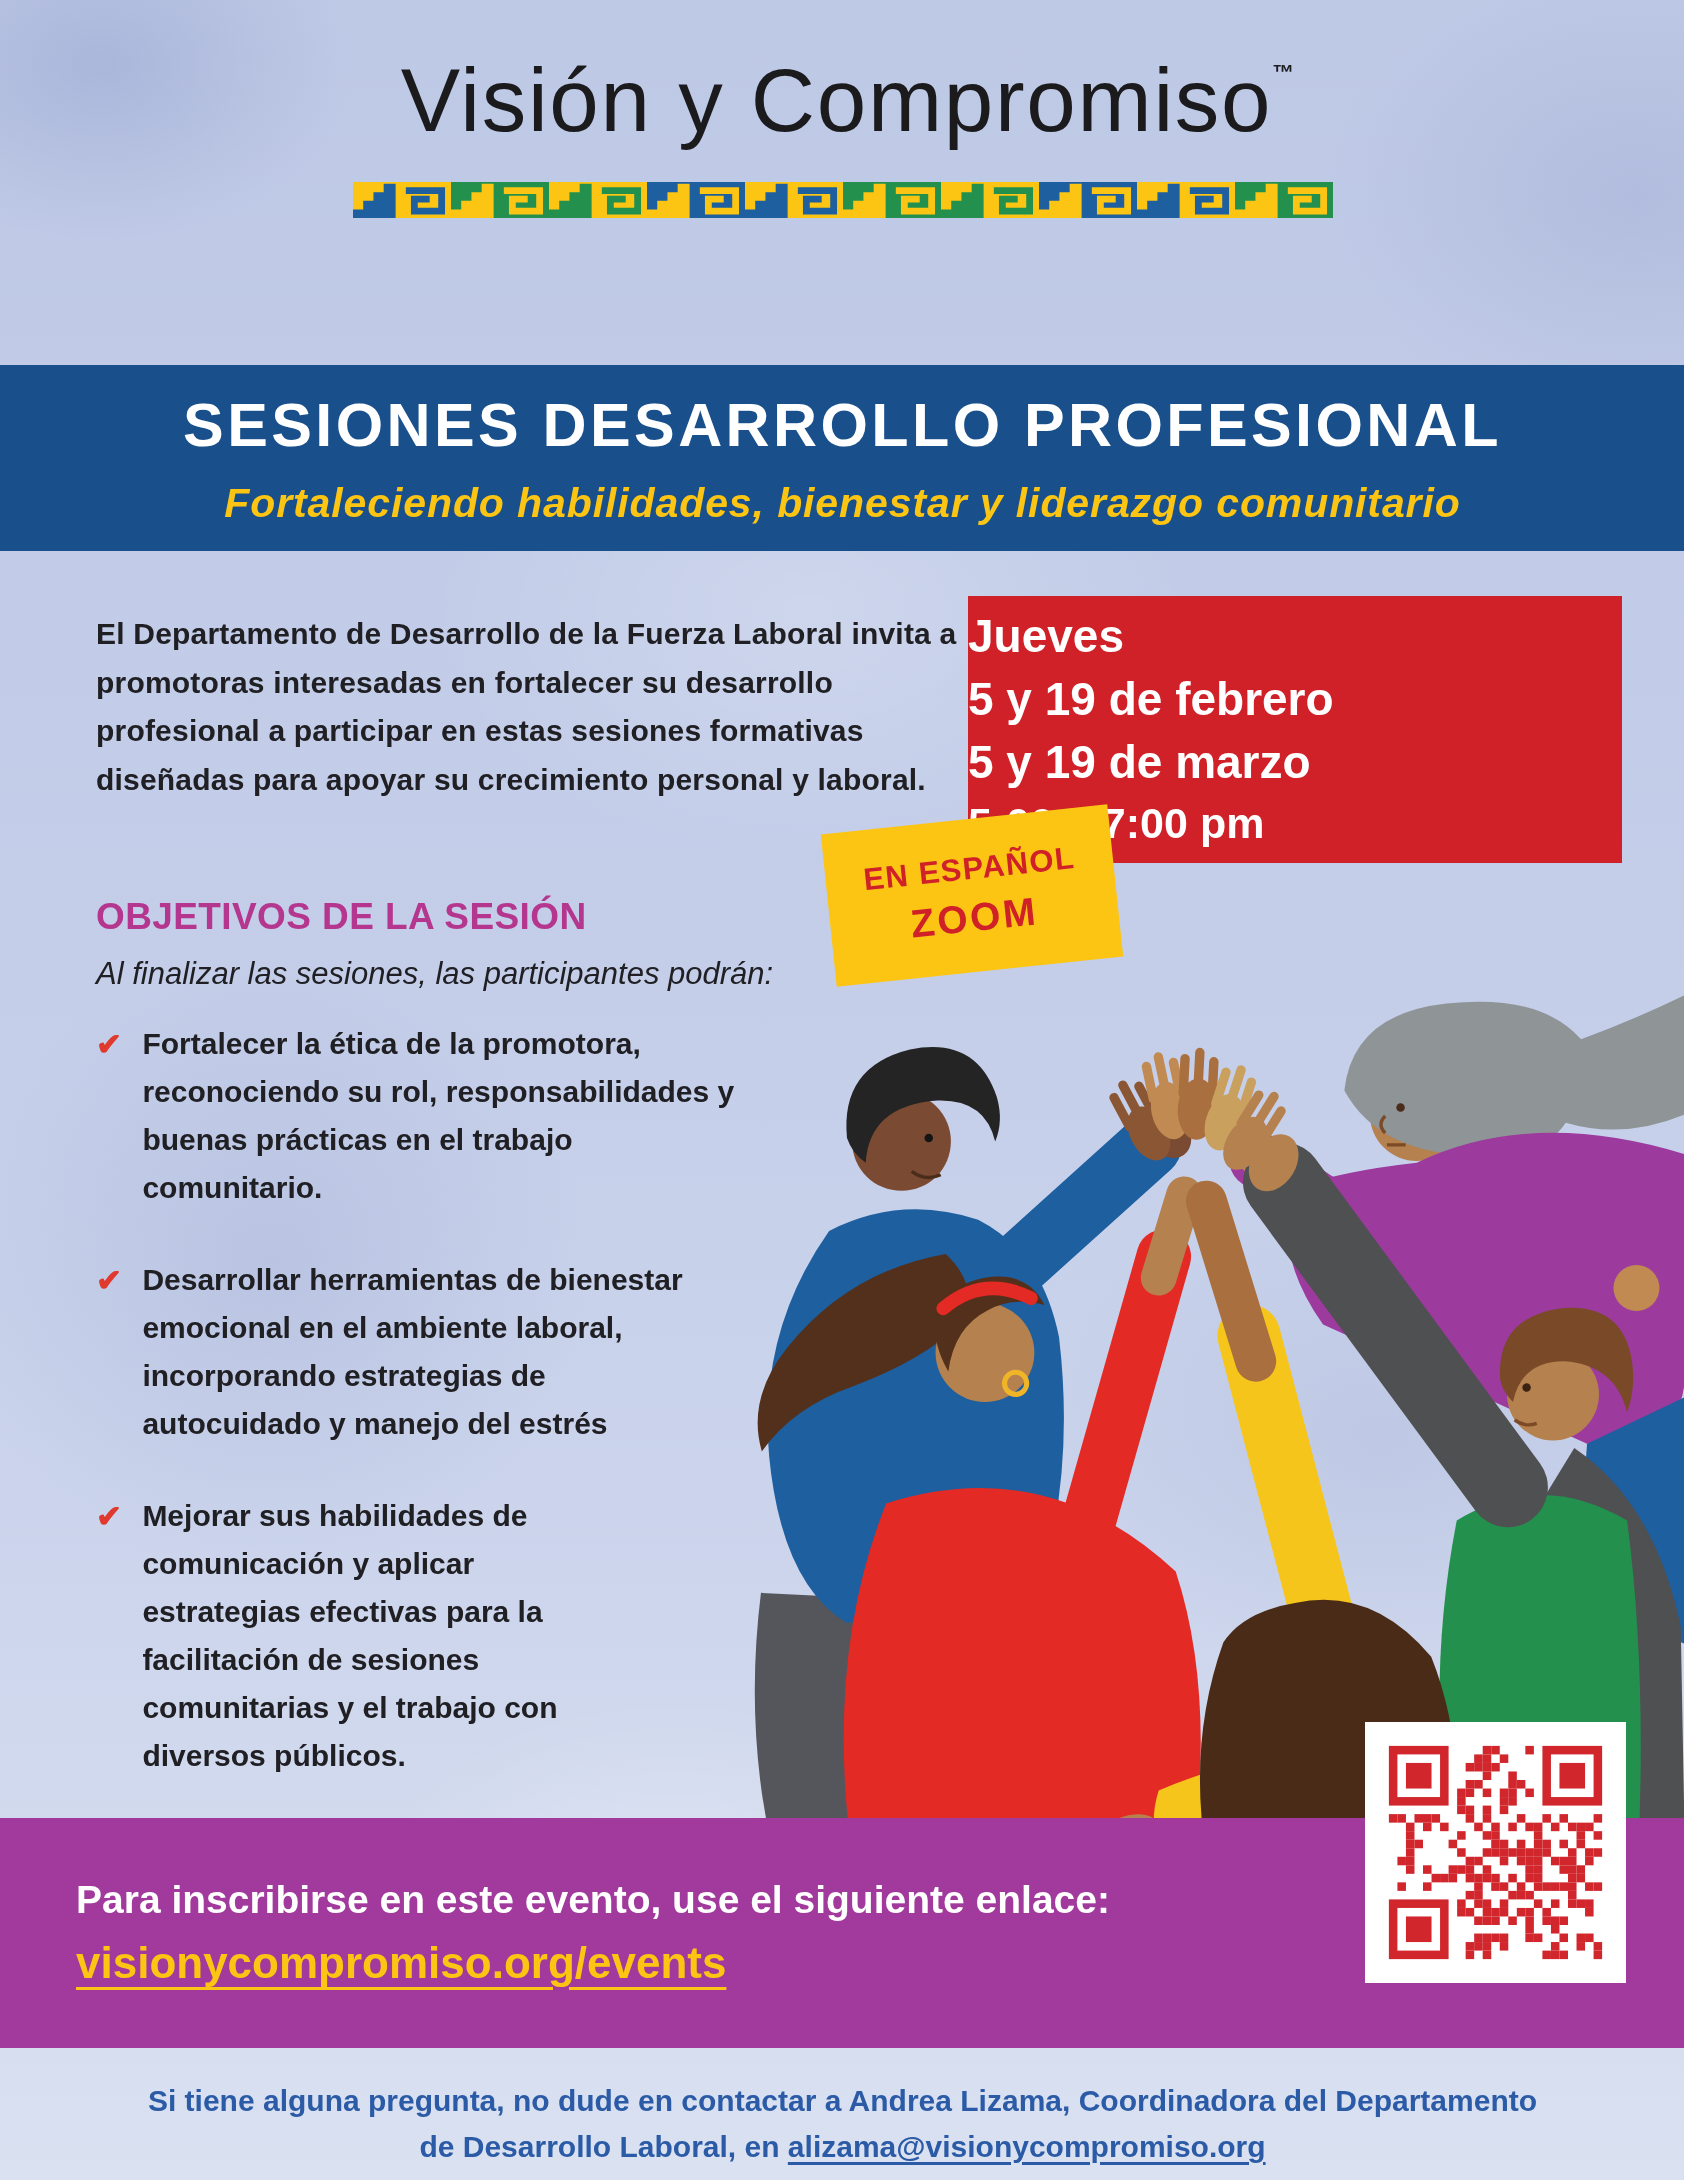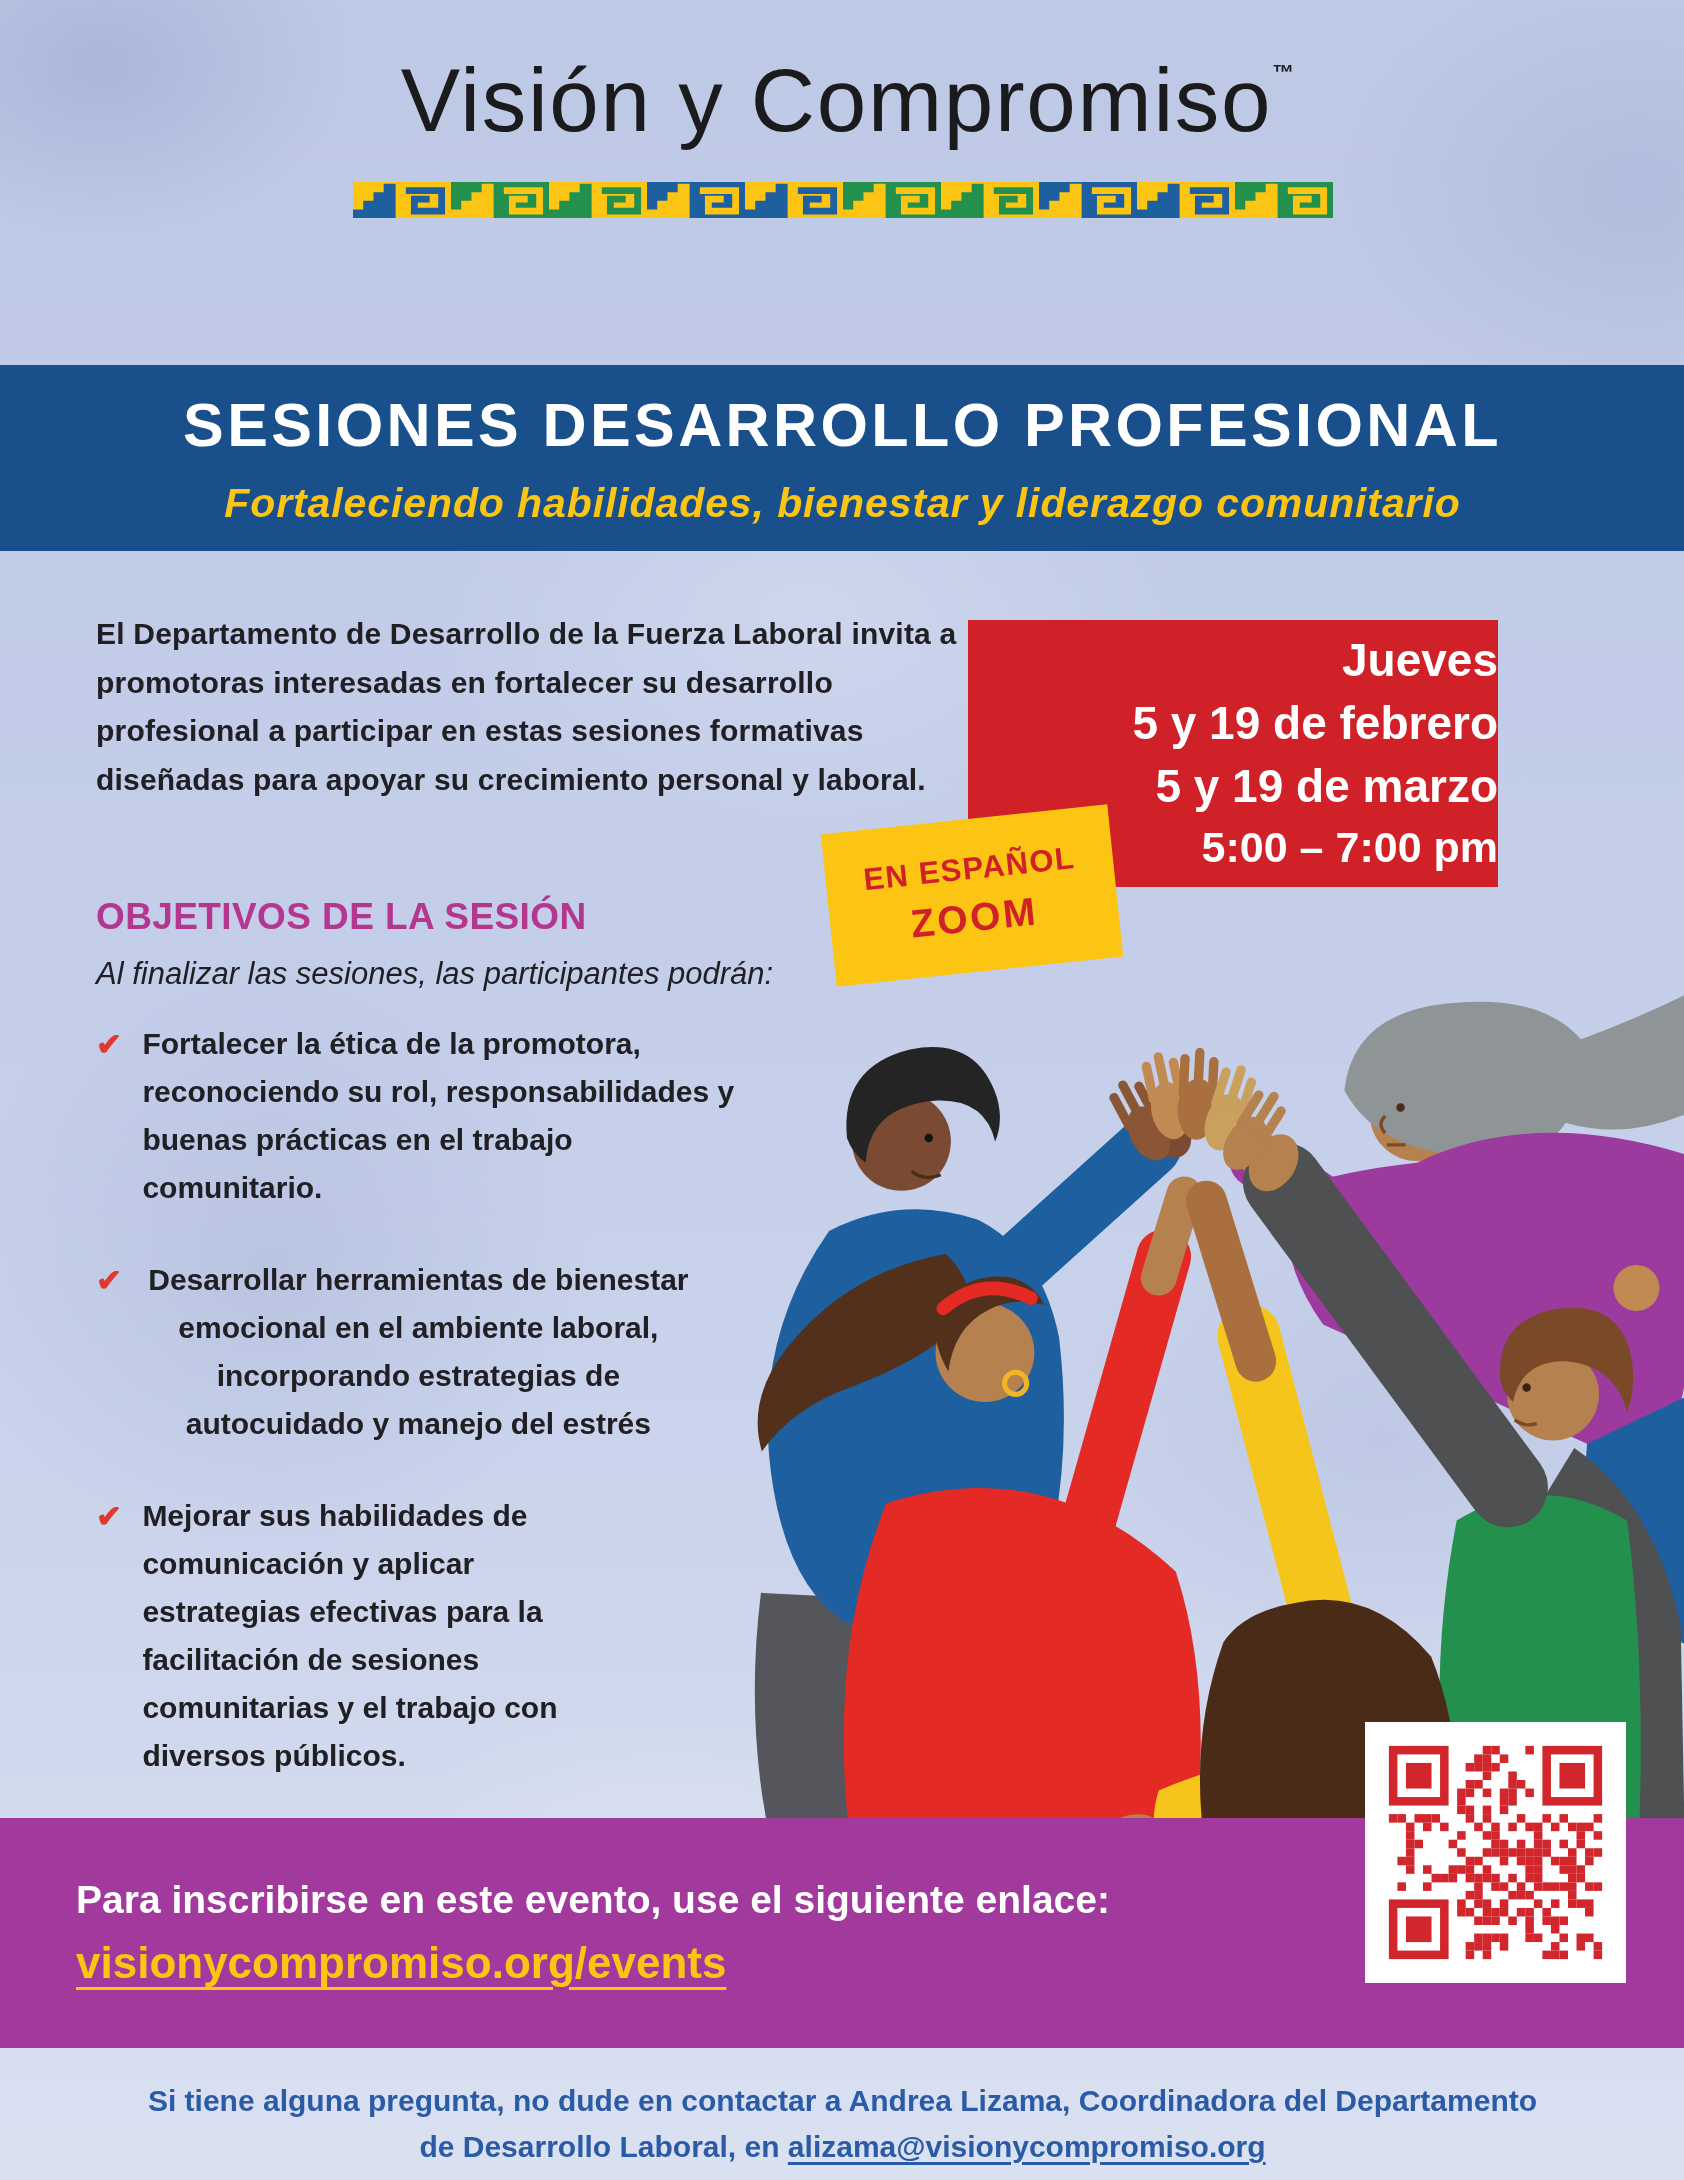--- a/index.html
+++ b/index.html
@@ -30,22 +30,22 @@
   }
   .banner-title{color:#ffffff;font-size:61px;font-weight:700;letter-spacing:3.4px;}
   .banner-subtitle{color:var(--banner_yellow,#fdc513);font-size:41px;font-weight:700;font-style:italic;letter-spacing:0.9px;}
   
   .intro{
     position:absolute;left:96px;top:610px;width:862px;margin:0;z-index:2;
     font-size:30px;font-weight:600;line-height:1.62;color:var(--text_dark,#202024);letter-spacing:0.2px;
   }
   
   .red-box{
-    position:absolute;left:968px;top:620px;width:530px;height:267px;background:var(--box_red,#cf2127);
-    display:flex;flex-direction:column;align-items:flex-end;justify-content:center;gap:3.4px;color:#fff;z-index:2;
+    position:absolute;left:968px;top:596px;width:654px;height:267px;background:var(--box_red,#cf2127);
+    display:flex;flex-direction:column;align-items:flex-start;justify-content:center;gap:3.4px;color:#fff;z-index:2;
   }
   .red-box .day,.red-box .date{font-size:46px;font-weight:600;line-height:1.3;}
   .red-box .time{font-size:43px;font-weight:600;line-height:1.3;}
   
   .yellow-tag{
     position:absolute;left:828px;top:819px;width:288px;height:153px;background:var(--tag_yellow,#fdc513);
     transform:rotate(-6deg);display:flex;flex-direction:column;align-items:center;justify-content:center;gap:8.5px;z-index:3;
   }
   .yellow-tag .tag1{color:var(--tag_text_red,#cf2127);font-size:31px;font-weight:700;letter-spacing:1.3px;}
   .yellow-tag .tag2{color:var(--tag_text_red,#cf2127);font-size:39px;font-weight:700;letter-spacing:2.6px;}
@@ -56,21 +56,21 @@
   }
   .objectives-lead{
     position:absolute;left:96px;top:956px;margin:0;z-index:2;
     font-size:31px;font-style:italic;font-weight:500;color:var(--text_dark,#202024);
   }
   .bullets{position:absolute;left:96px;top:1020px;width:698px;margin:0;padding:0;list-style:none;z-index:2;}
   .bullets li{display:flex;align-items:flex-start;gap:20.4px;margin-bottom:44px;}
   .bullets .check{color:var(--check_red,#e0392e);font-size:31px;font-weight:700;line-height:1;padding-top:8.5px;flex:0 0 auto;}
   .bullets .btext{font-size:30px;font-weight:600;line-height:1.6;color:var(--text_dark,#202024);}
   .btext.w1{max-width:606px;}
-  .btext.w2{max-width:552px;text-align:center;}
+  .btext.w2{max-width:552px;}
   .btext.w3{max-width:467px;}
   
   #illustration{position:absolute;left:646px;top:971px;width:1039px;height:886px;z-index:1;display:block;}
   
   .qr-box{position:absolute;left:1365px;top:1722px;width:261px;height:261px;background:#ffffff;z-index:5;}
   #qr{width:261px;height:261px;display:block;}
   
   .purple-bar{
     position:absolute;left:0;top:1818px;width:100%;height:230px;background:var(--bar_purple,#a13a9c);
     display:flex;flex-direction:column;justify-content:center;align-items:flex-start;gap:15.3px;

